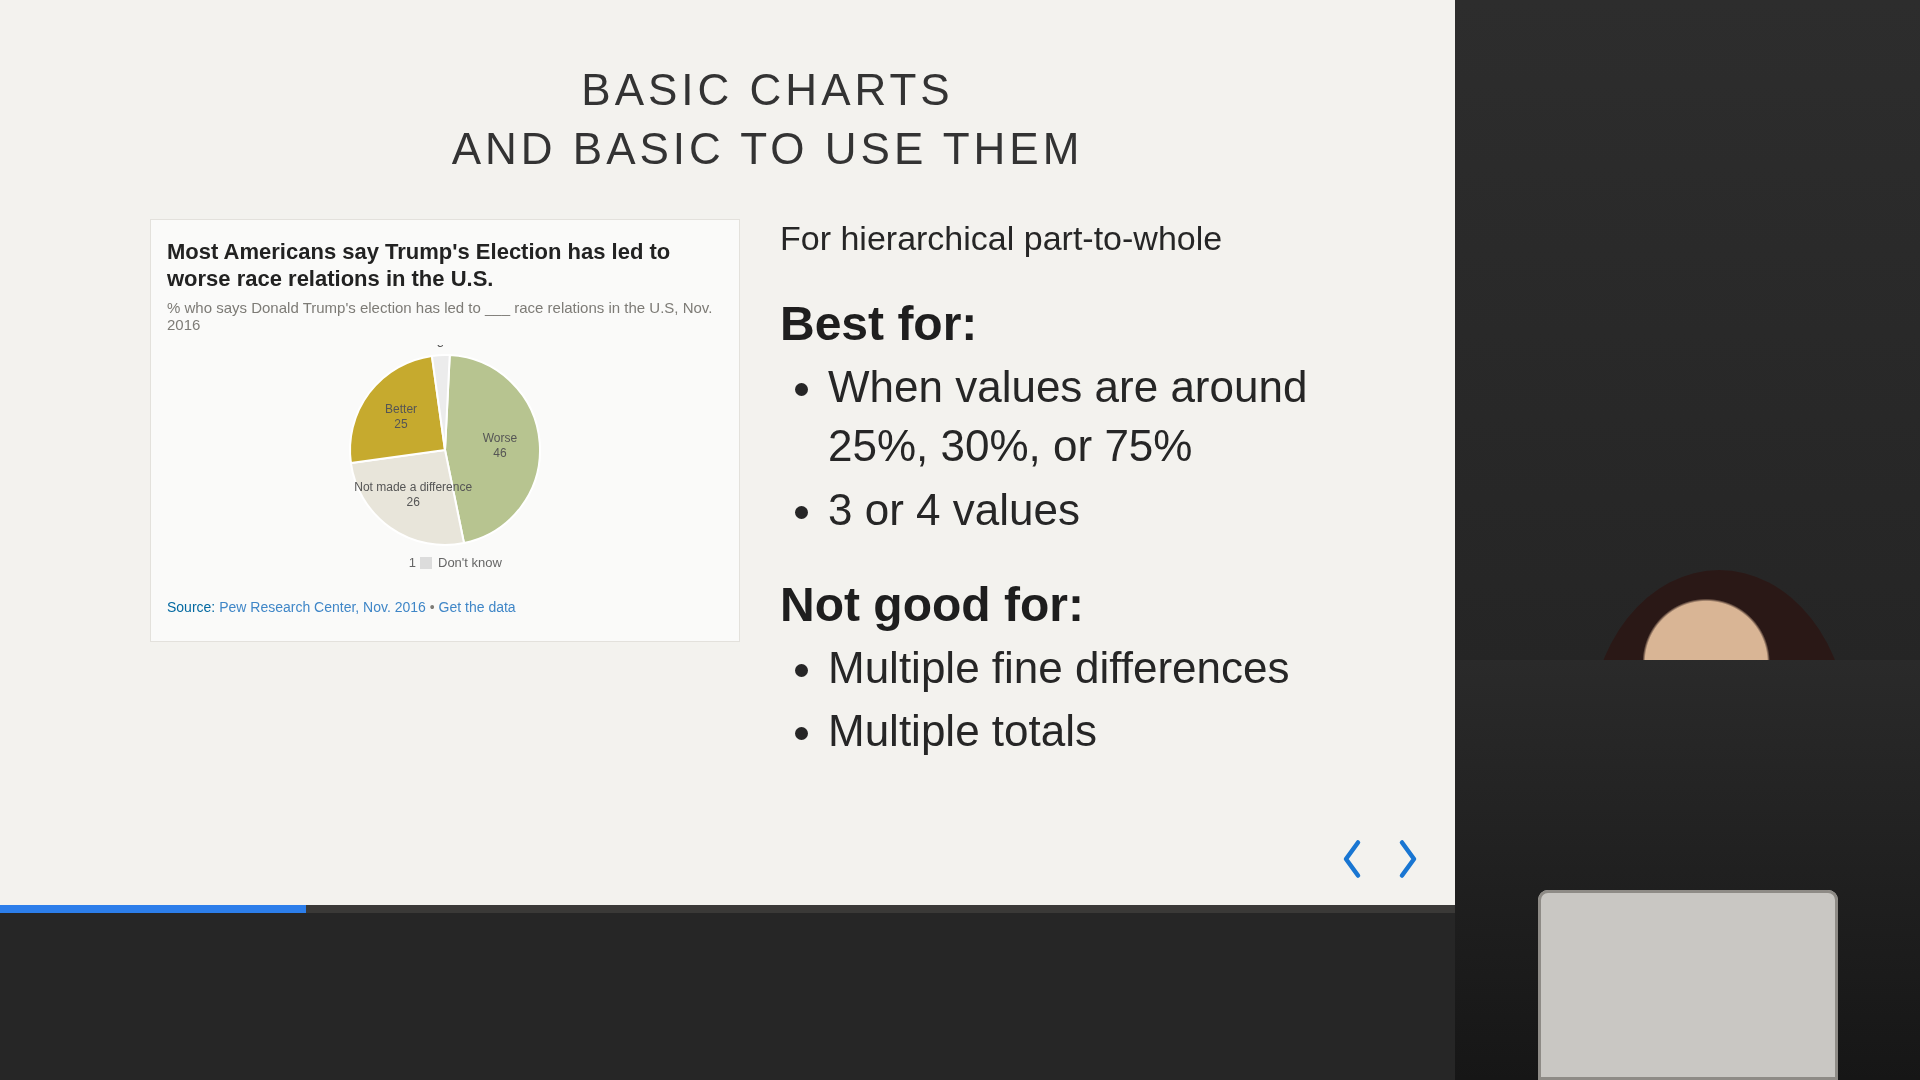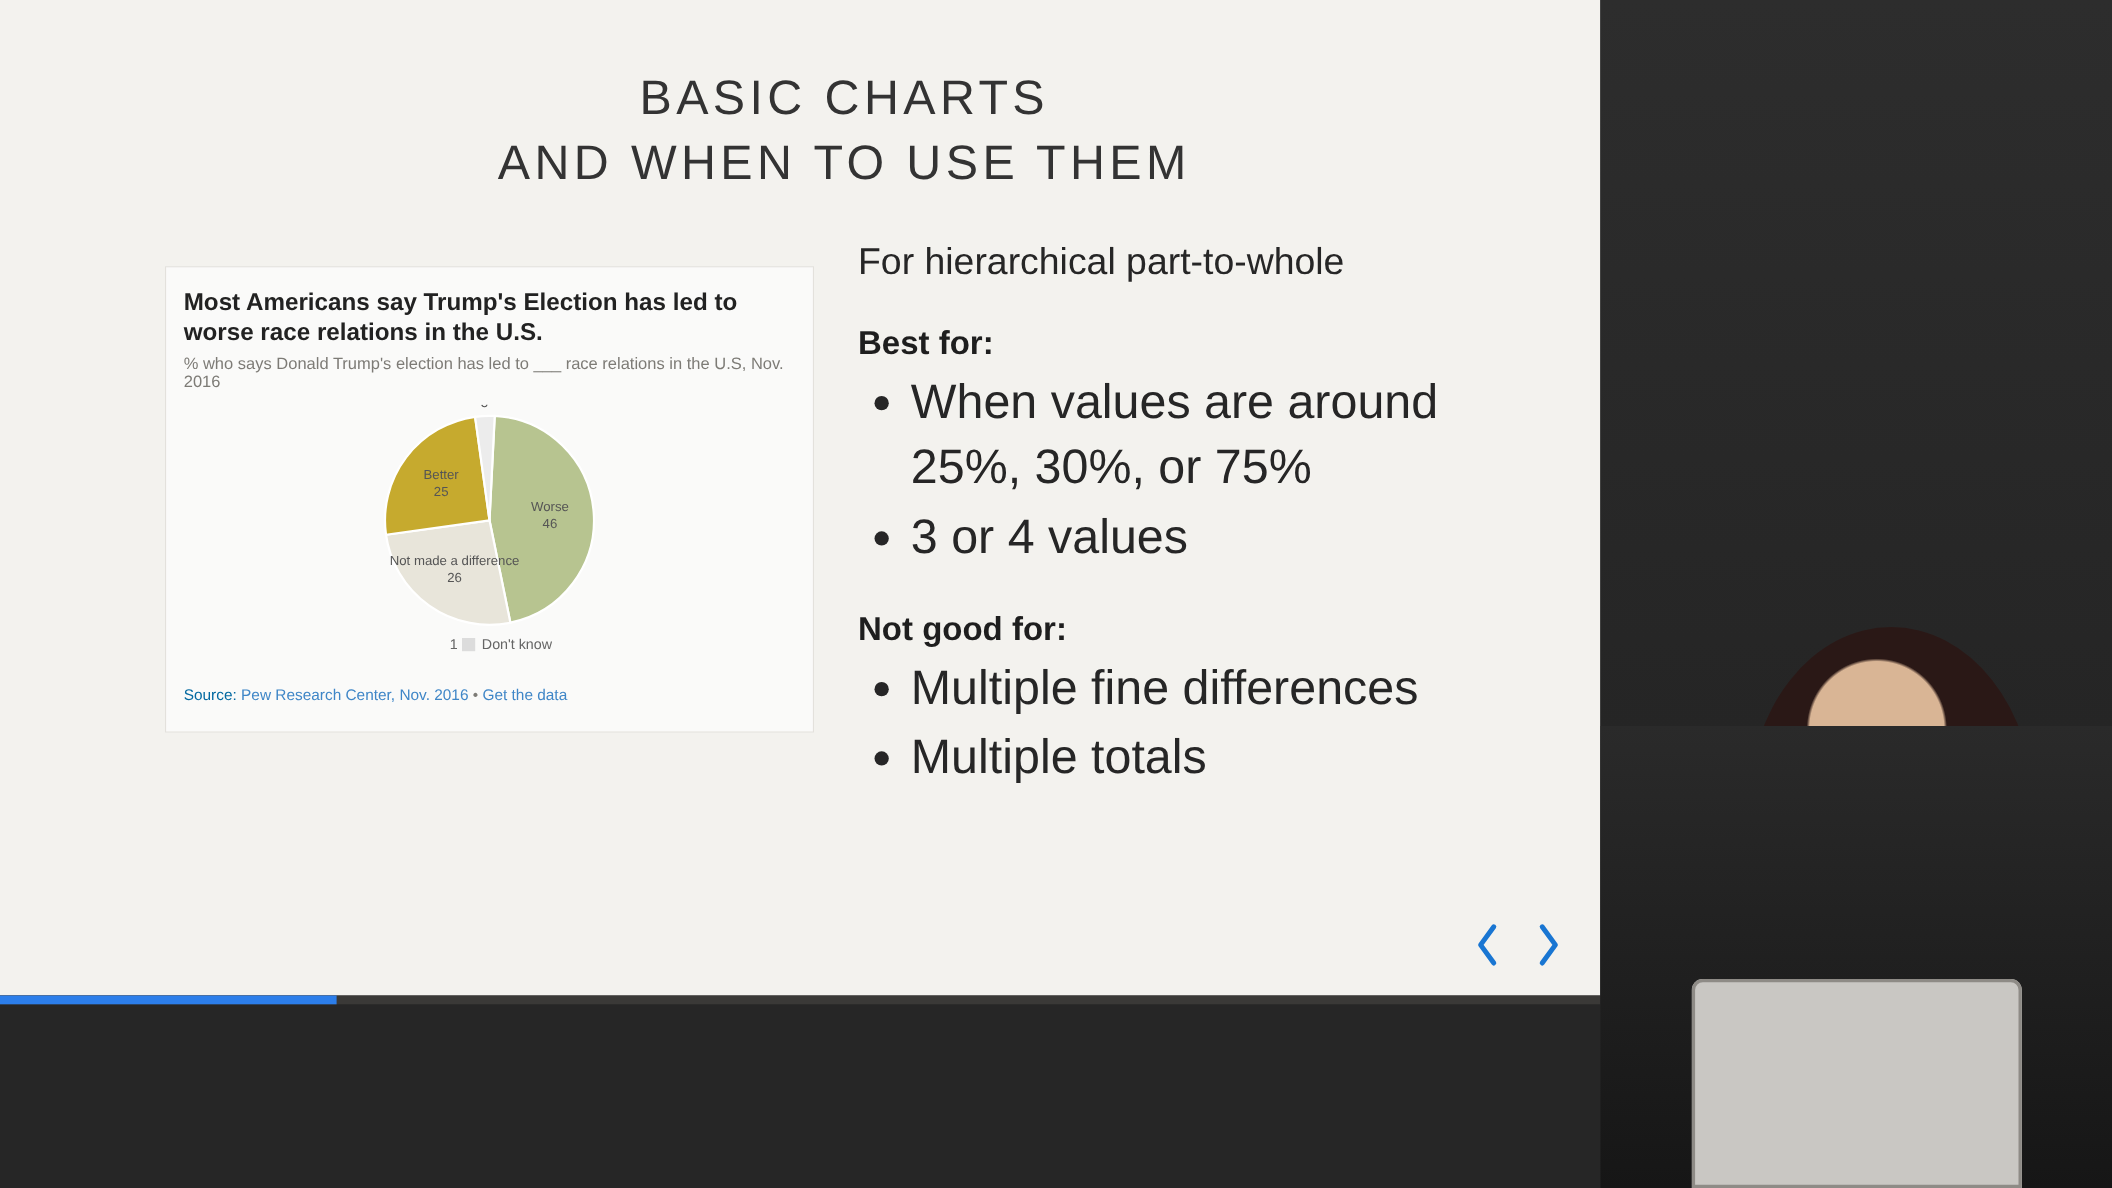--- a/index.html
+++ b/index.html
@@ -12,38 +12,38 @@
   .lower-third{position:absolute;left:0;bottom:0;width:1455px;height:175px;background:#2a2826;padding:10px 40px 0 40px;}
 
   
   .progress{position:absolute;left:0;top:905px;width:1455px;height:8px;background:#3a3937;}
   .progress-fill{height:100%;background:#2c7eea;}
 
   
   .slide-inner{padding:60px 70px 0 150px;height:100%;position:relative;}
   .slide-title{font-family:"Trebuchet MS","Gill Sans",sans-serif;letter-spacing:4px;font-weight:300;font-size:44px;color:#333;line-height:1.35;text-align:center;margin:0 0 40px 0;}
   .columns{display:flex;gap:40px;}
-  .col-left{flex:0 0 590px;margin-top:23px;}
+  .col-left{flex:0 0 590px;}
   .col-right{flex:1;}
 
   
   .example-card{background:#fafaf9;border:1px solid #e3e1dc;padding:18px 16px 12px 16px;}
   .example-card h3{margin:0 0 6px 0;font-size:22px;font-weight:700;color:#222;line-height:1.25;}
   .example-sub{margin:0 0 12px 0;font-size:15px;color:#7d7b76;font-weight:400;}
   .pie-wrap{text-align:center;margin:8px 0;}
   .footnote{margin-top:10px;font-size:14px;color:#7d7b76;}
   .footnote .flabel{color:#0369a1;}
   .footnote a{color:#3f86c7;text-decoration:none;}
   .ext-source{margin-top:14px;font-size:26px;color:#222;}
   .ext-source a{color:#2c7eea;text-decoration:none;}
 
   
   .content h2{margin:0 0 6px 0;font-size:44px;font-weight:800;color:#1e1e1e;}
   .content p.lead{margin:0 0 38px 0;font-size:34px;color:#262626;}
-  .content h4{margin:0 0 6px 0;font-size:30px;font-weight:800;color:#1e1e1e;}
+  .content h4{margin:0 0 6px 0;font-size:48px;font-weight:800;color:#1e1e1e;}
   .content ul{margin:6px 0 38px 0;padding-left:48px;}
   .content li{font-size:44px;line-height:1.35;margin-bottom:4px;color:#262626;}
 
   
   .nav-arrows{position:absolute;right:28px;bottom:22px;display:flex;gap:18px;}
   .nav-arrow{width:38px;height:48px;display:flex;align-items:center;justify-content:center;cursor:pointer;}
   .nav-arrow svg{width:30px;height:46px;}
   .nav-arrow path{stroke:#1976d2;stroke-width:6;fill:none;stroke-linecap:round;stroke-linejoin:round;}
 
   
@@ -63,21 +63,21 @@
 </style>
 </head>
 <body>
 
 <div class="stage">
 
   <div class="slide-area">
     <div class="slide-inner">
       <h1 class="slide-title">
         <span>BASIC CHARTS</span><br>
-        <span>AND WHEN TO USE THEM</span>
+        <span>AND BASIC TO USE THEM</span>
       </h1>
 
       <div class="columns">
 
         <div class="col-left">
           <div class="example-card">
             <h3>Most Americans say Trump's Election has led to worse race relations in the U.S.</h3>
             <p class="example-sub">% who says Donald Trump's election has led to ___ race relations in the U.S, Nov. 2016</p>
 
             <div class="pie-wrap">

